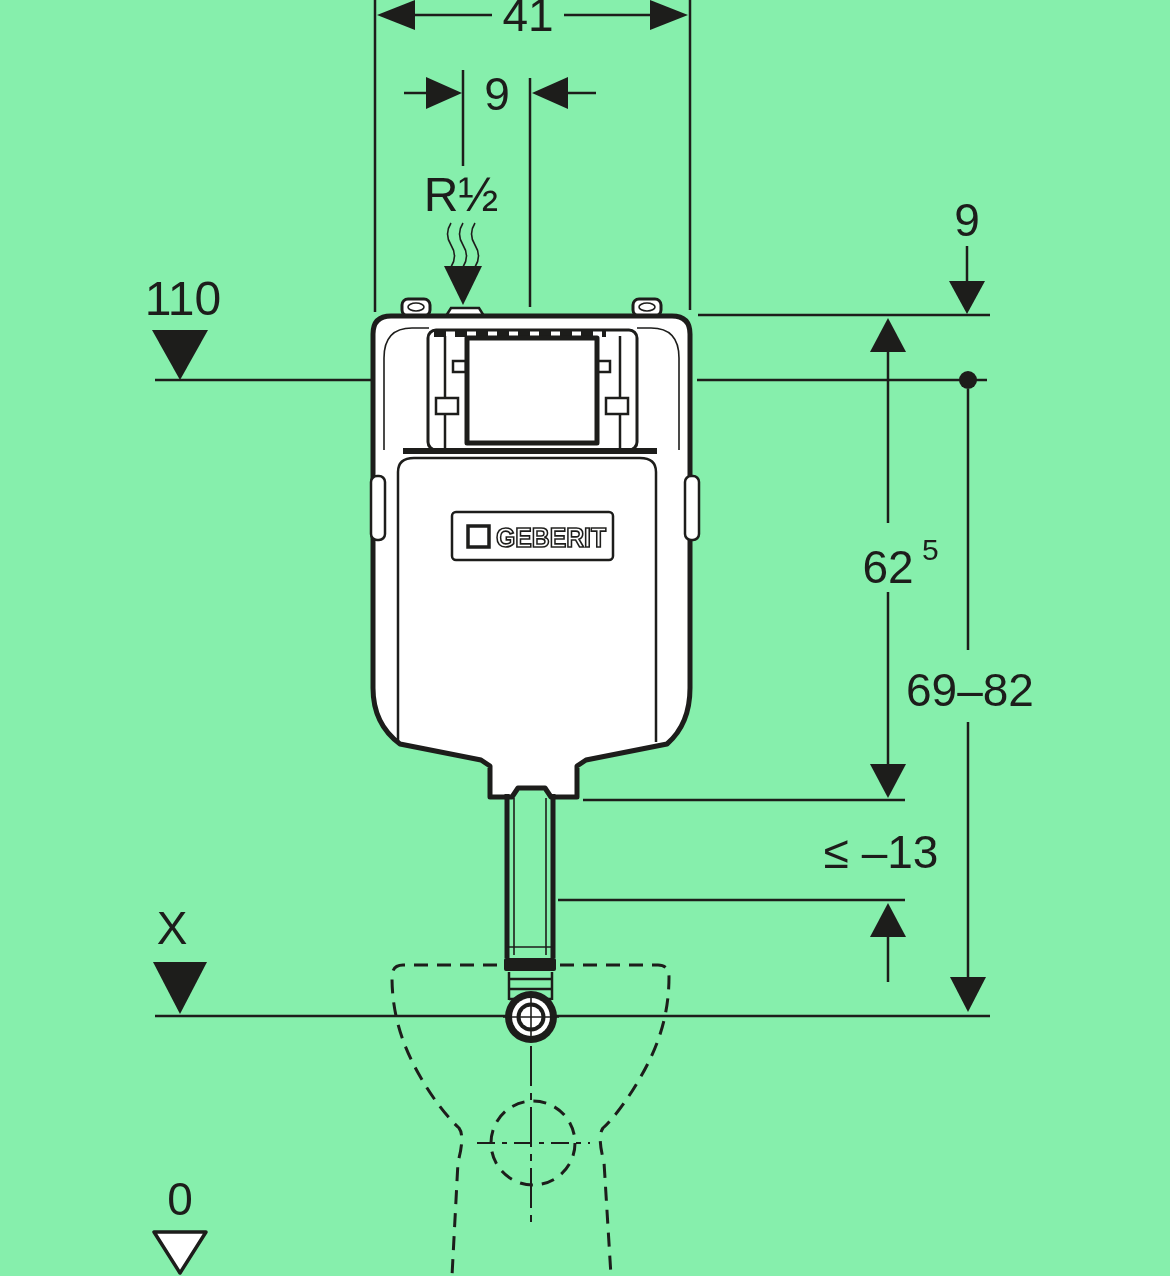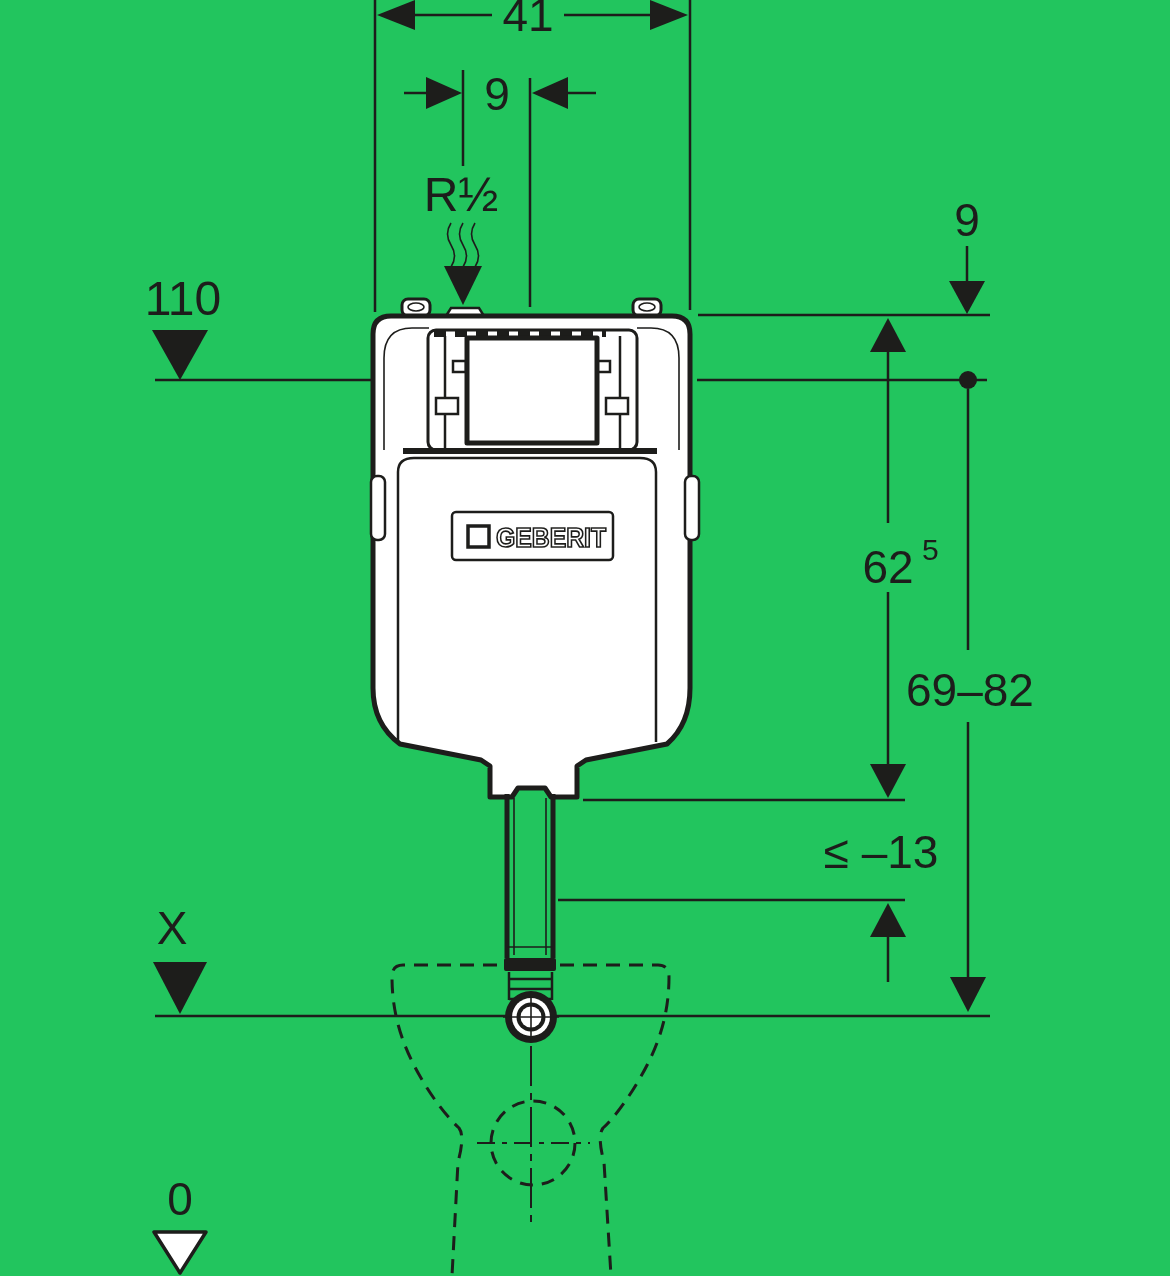--- a/index.html
+++ b/index.html
@@ -1,16 +1,16 @@
 <!DOCTYPE html>
 <html><head>
 <meta charset="utf-8">
 <style>
   html,body{margin:0;padding:0;background:#fff;}
-  .canvas{position:relative;width:1170px;height:1276px;background:#22c55e;overflow:hidden;}
+  .canvas{position:relative;width:1170px;height:1276px;background:#86efac;overflow:hidden;}
   svg{display:block;}
   text{font-family:"Liberation Sans","DejaVu Sans",sans-serif;fill:#1d1d1b;}
   .dimtxt{font-size:46px;}
   .suptxt{font-size:30px;}
   .brandtxt{font-size:27px;font-weight:bold;fill:#ffffff;stroke:#1d1d1b;stroke-width:1.7px;}
   .ln{stroke:#1d1d1b;stroke-width:2.5;fill:none;}
   .thin{stroke:#1d1d1b;stroke-width:1.6;fill:none;}
   .thick{stroke:#1d1d1b;stroke-width:5;fill:none;stroke-linejoin:round;}
   .med{stroke:#1d1d1b;stroke-width:3;fill:none;stroke-linejoin:round;}
   .fillk{fill:#1d1d1b;stroke:none;}

